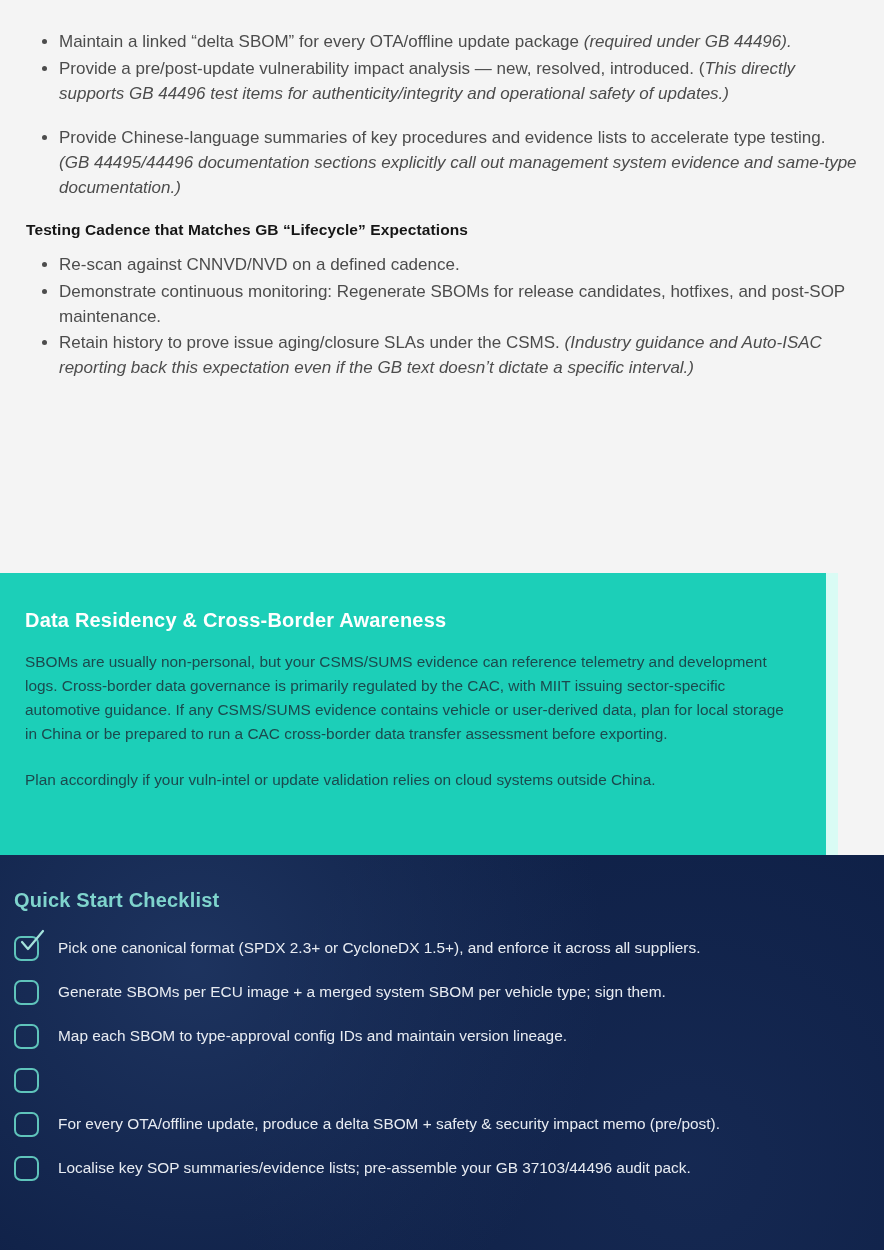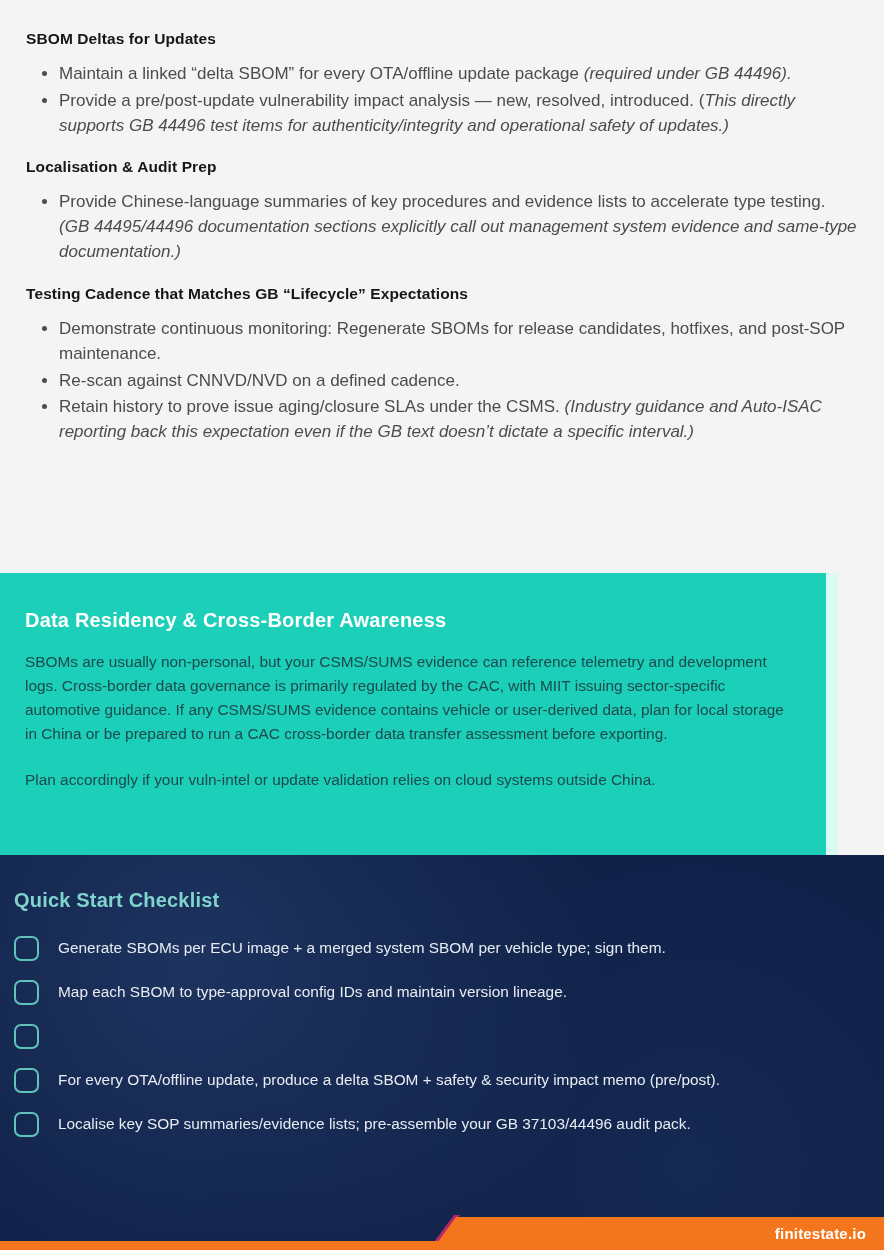--- a/index.html
+++ b/index.html
@@ -137,57 +137,63 @@
     letter-spacing: .2px;
   }
 </style>
 </head>
 <body>
 
 <div class="page">
 
   <div class="light-region">
     <div class="sec">
-      <div class="sec-title">SBOM Deltas for Updates</div>
       <ul class="bullets">
         <li><span>Maintain a linked “delta SBOM” for every OTA/offline update package </span><em class="note">(required under GB 44496).</em></li>
         <li><span>Provide a pre/post-update vulnerability impact analysis — new, resolved, introduced. (</span><em class="note">This directly supports GB 44496 test items for authenticity/integrity and operational safety of updates.)</em></li>
       </ul>
     </div>
 
     <div class="sec">
-      <div class="sec-title">Localisation &amp; Audit Prep</div>
       <ul class="bullets">
         <li><span>Provide Chinese-language summaries of key procedures and evidence lists to accelerate type testing. </span><em class="note">(GB 44495/44496 documentation sections explicitly call out management system evidence and same-type documentation.)</em></li>
       </ul>
     </div>
 
     <div class="sec">
       <div class="sec-title">Testing Cadence that Matches GB “Lifecycle” Expectations</div>
       <ul class="bullets">
+        <li><span>Re-scan against CNNVD/NVD on a defined cadence.</span><em class="note"></em></li>
         <li><span>Demonstrate continuous monitoring: Regenerate SBOMs for release candidates, hotfixes, and post-SOP maintenance.</span><em class="note"></em></li>
-        <li><span>Re-scan against CNNVD/NVD on a defined cadence.</span><em class="note"></em></li>
         <li><span>Retain history to prove issue aging/closure SLAs under the CSMS. </span><em class="note">(Industry guidance and Auto-ISAC reporting back this expectation even if the GB text doesn’t dictate a specific interval.)</em></li>
       </ul>
     </div>
   </div>
 
   <div class="teal-wrap">
     <div class="teal-box">
       <div class="teal-title">Data Residency &amp; Cross-Border Awareness</div>
       <div class="teal-body">SBOMs are usually non-personal, but your CSMS/SUMS evidence can reference telemetry and development logs. Cross-border data governance is primarily regulated by the CAC, with MIIT issuing sector-specific automotive guidance. If any CSMS/SUMS evidence contains vehicle or user-derived data, plan for local storage in China or be prepared to run a CAC cross-border data transfer assessment before exporting.</div>
       <div class="teal-body second">Plan accordingly if your vuln-intel or update validation relies on cloud systems outside China.</div>
     </div>
     <div class="teal-edge"></div>
   </div>
 
   <div class="navy">
     <div class="navy-title">Quick Start Checklist</div>
     <ul class="check-list">
 
+      <li class="check-item">
+        <span class="check-box checked">
+          <svg class="tick" viewBox="0 0 26 24" fill="none">
+            <path d="M4 12 L10 19 L25 1" stroke="#a5e3dc" stroke-width="2.2" stroke-linecap="round" stroke-linejoin="round"></path>
+          </svg>
+        </span>
+        <span class="check-label">Pick one canonical format (SPDX 2.3+ or CycloneDX 1.5+), and enforce it across all suppliers.</span>
+      </li>
 
       <li class="check-item">
         <span class="check-box"></span>
         <span class="check-label">Generate SBOMs per ECU image + a merged system SBOM per vehicle type; sign them.</span>
       </li>
 
       <li class="check-item">
         <span class="check-box"></span>
         <span class="check-label">Map each SBOM to type-approval config IDs and maintain version lineage.</span>
       </li>
@@ -202,20 +208,14 @@
       </li>
 
       <li class="check-item">
         <span class="check-box"></span>
         <span class="check-label">Localise key SOP summaries/evidence lists; pre-assemble your GB 37103/44496 audit pack.</span>
       </li>
 
     </ul>
   </div>
 
-  <div class="footer">
-    <div class="footer-accent"></div>
-    <div class="footer-band"></div>
-    <div class="footer-strip"></div>
-    <div class="footer-logo">finitestate.io</div>
-  </div>
 
 </div>
 
 </body></html>

